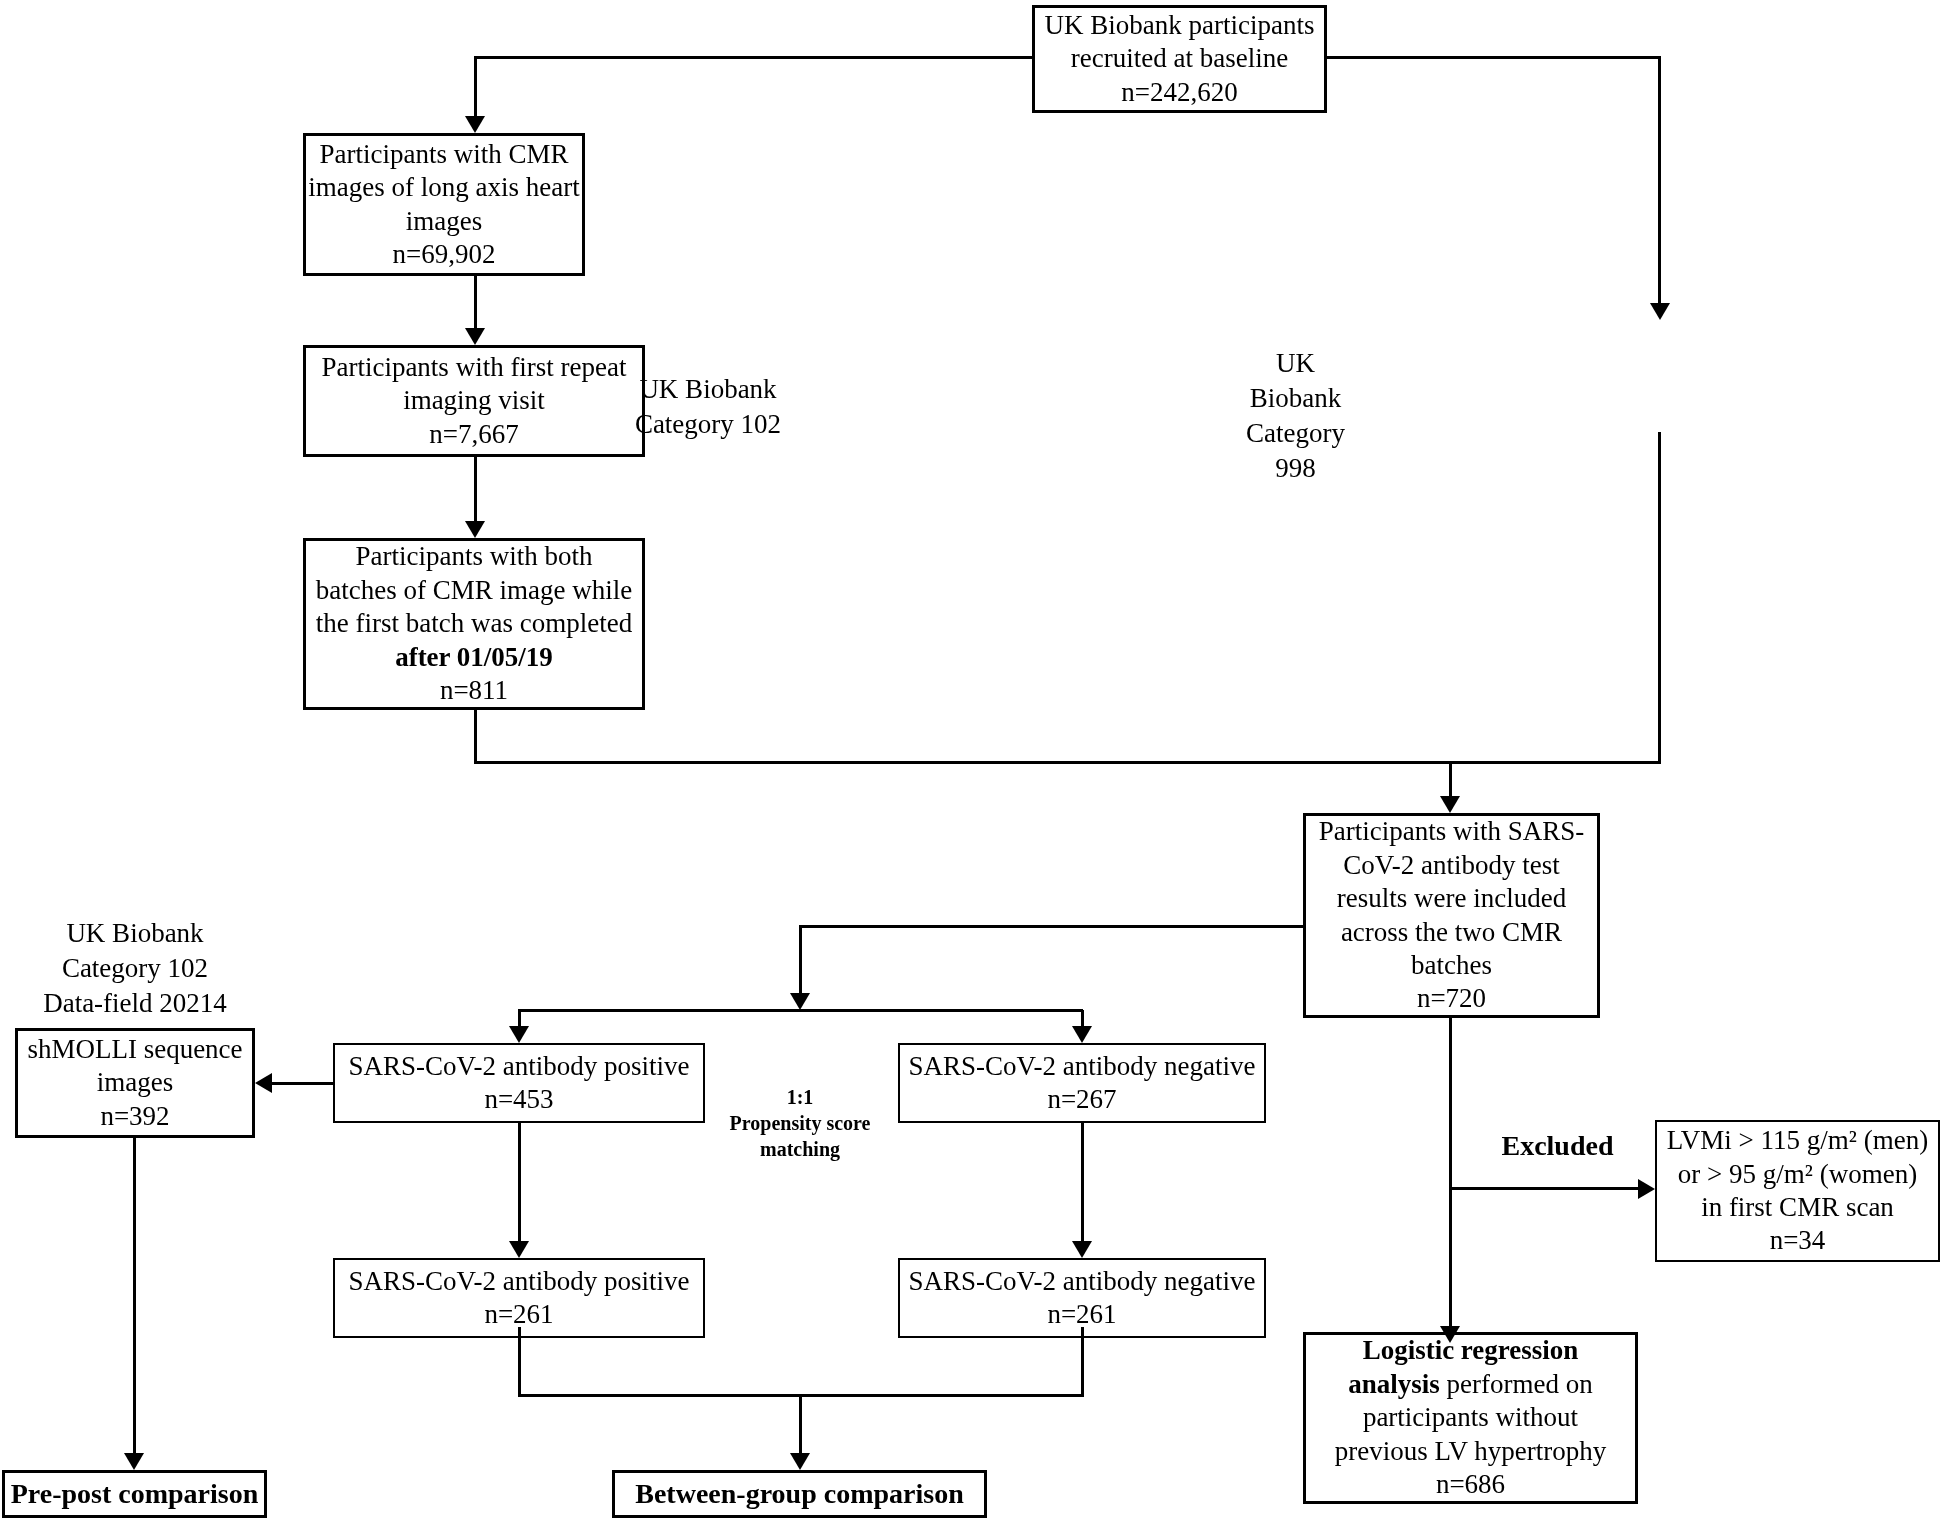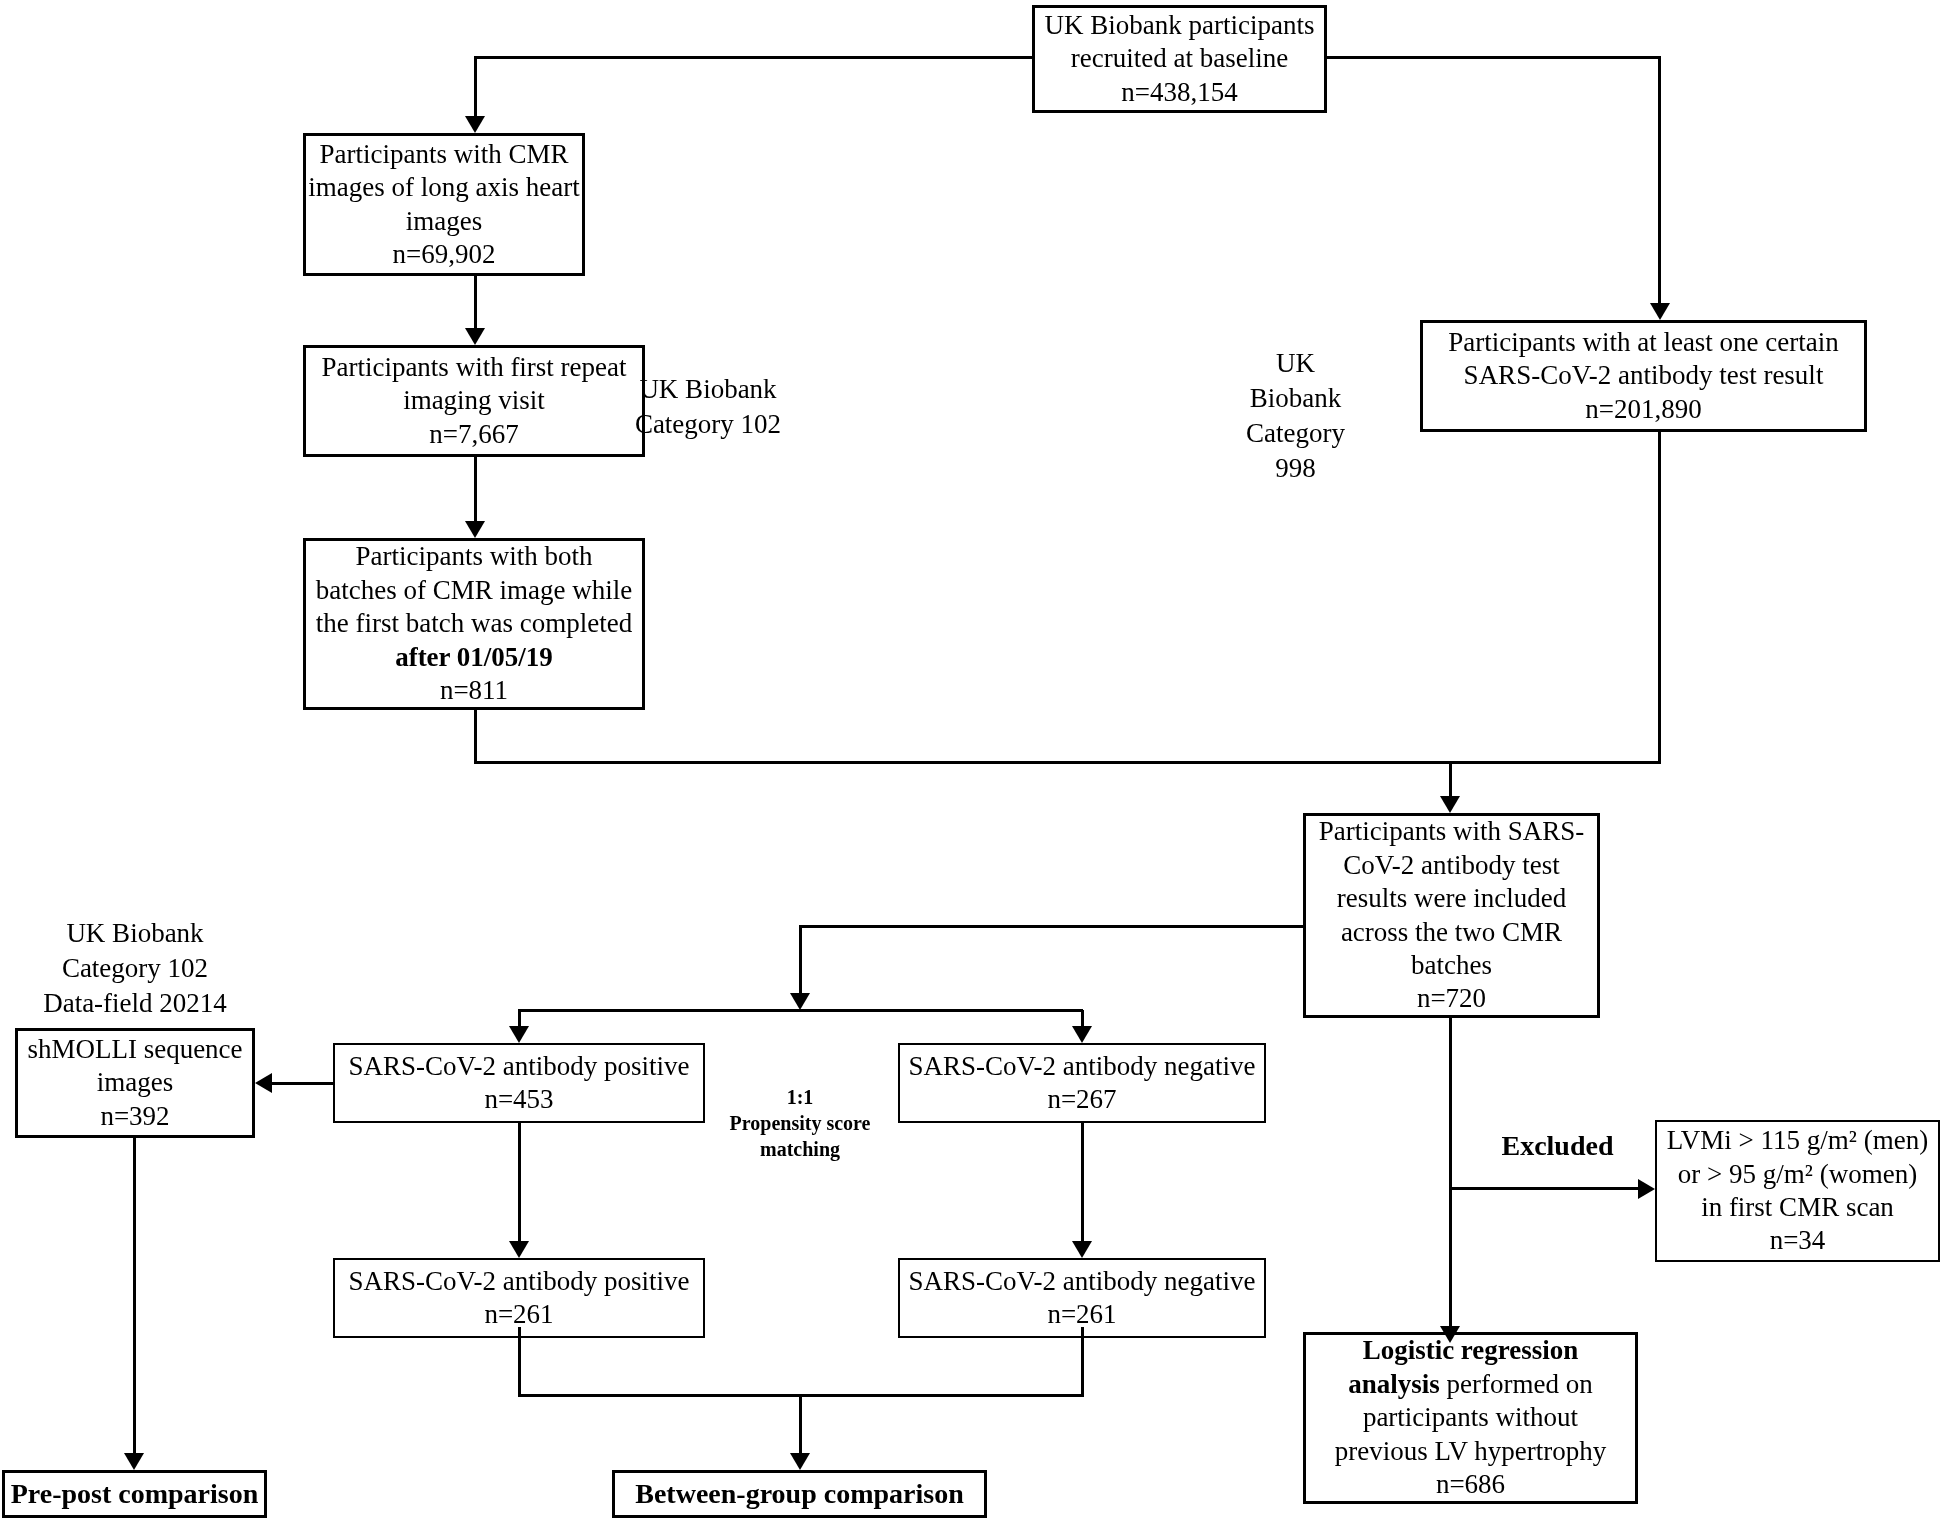--- a/index.html
+++ b/index.html
@@ -29,21 +29,21 @@
   .arr.right { border-top:10px solid transparent; border-bottom:10px solid transparent; border-left:17px solid #000; }
 </style>
 </head>
 <body>
 
 <div id="stage">
 
   <div class="box" style="left:1032px; top:5px; width:295px; height:108px;">
     <div class="inner"><span>UK Biobank participants
 recruited at baseline
-n=438,154</span></div>
+n=242,620</span></div>
   </div>
 
   <div class="box" style="left:303px; top:133px; width:282px; height:143px;">
     <div class="inner"><span>Participants with CMR
 images of long axis heart
 images
 n=69,902</span></div>
   </div>
 
   <div class="box" style="left:303px; top:345px; width:342px; height:112px;">
@@ -53,25 +53,20 @@
   </div>
 
   <div class="box" style="left:303px; top:538px; width:342px; height:172px;">
     <div class="inner"><span>Participants with both
 batches of CMR image while
 the first batch was completed
 </span><span class="b">after 01/05/19</span><span>
 n=811</span></div>
   </div>
 
-  <div class="box" style="left:1420px; top:320px; width:447px; height:112px;">
-    <div class="inner"><span>Participants with at least one certain
-SARS-CoV-2 antibody test result
-n=201,890</span></div>
-  </div>
 
   <div class="box" style="left:1303px; top:813px; width:297px; height:205px;">
     <div class="inner"><span>Participants with SARS-
 CoV-2 antibody test
 results were included
 across the two CMR
 batches
 n=720</span></div>
   </div>
 

